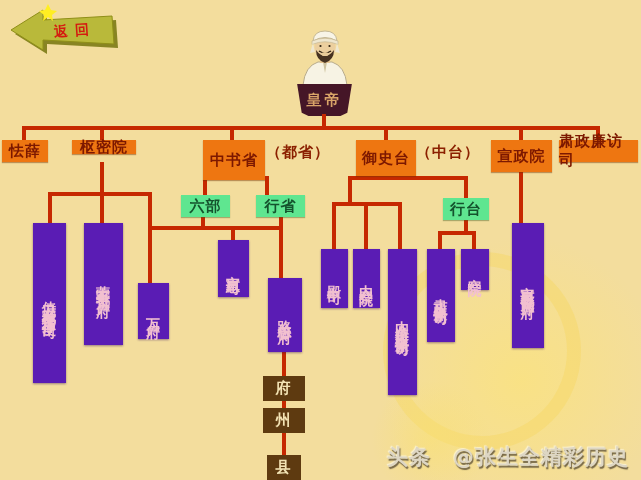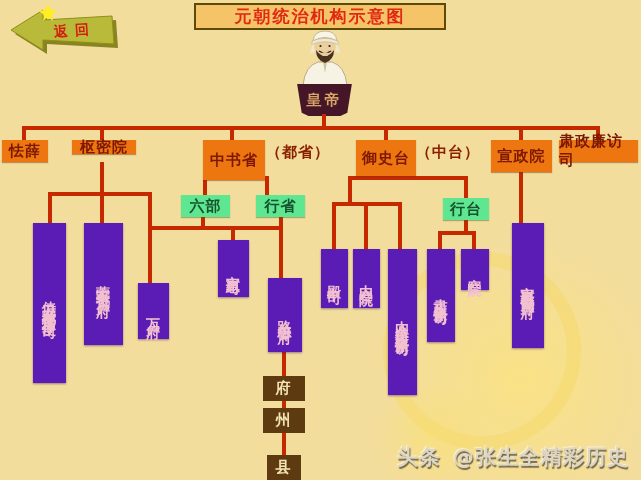--- a/index.html
+++ b/index.html
@@ -31,42 +31,41 @@
   .title-box{position:absolute;left:194px;top:3px;width:252px;height:27px;
     background:#f6c468;border:2px solid #5c4a08;color:#e02812;font-weight:bold;font-size:17px;
     display:flex;align-items:center;justify-content:center;letter-spacing:2px;box-sizing:border-box;}
   .note{position:absolute;color:#8b2000;font-weight:bold;font-size:15px;letter-spacing:1px;}
   .back-btn{position:absolute;left:4px;top:4px;width:122px;height:56px;cursor:pointer;}
   .back-label{position:absolute;left:50px;top:18px;color:#d41c10;font-weight:bold;font-size:14px;
     letter-spacing:7px;transform:rotate(-4deg);}
   .watermark{position:absolute;right:12px;top:443px;font-size:21px;font-weight:bold;
     color:#ddd6c4;letter-spacing:1px;white-space:nowrap;
     text-shadow:1px 2px 1px rgba(95,82,58,.85),-1px -1px 1px rgba(255,255,248,.6);}
-  .watermark .brand{margin-right:12px;}
+  .watermark .brand{margin-right:22px;}
   .portrait{position:absolute;left:293px;top:29px;}
 </style>
 </head>
 <body>
 
 <div class="stage">
 
   <div class="ornament1"></div>
   <div class="ornament2"></div>
   <div class="ornament3"></div>
 
   <div class="back-btn">
     <svg width="122" height="56" viewBox="0 0 122 56">
       <polygon points="11,30 43,10 43,20 112,16 114,44 43,40 43,50" fill="#74740e" opacity="0.85"></polygon>
       <polygon points="7,26 39,6 39,16 108,12 110,40 39,36 39,46" fill="#b9b93a" stroke="#8f8f18" stroke-width="1"></polygon>
       <polygon points="44,0 47,6 53,7 48,11 49,17 44,13 39,17 40,11 35,7 41,6" fill="#ffee22"></polygon>
     </svg>
     <span class="back-label">返回</span>
   </div>
 
-  <div class="title-box">元朝统治机构示意图</div>
 
   <svg class="portrait" width="64" height="56" viewBox="0 0 64 56">
     <path d="M10 56 Q12 37 25 33 L39 33 Q52 37 54 56 Z" fill="#f7f3e4" stroke="#b8ab8a" stroke-width="1"></path>
     <path d="M30 33 L34 33 L32 44 Z" fill="#cfc3a0"></path>
     <rect x="27" y="27" width="10" height="7" fill="#e6c592"></rect>
     <ellipse cx="32" cy="19" rx="10.5" ry="11.5" fill="#eccf9e"></ellipse>
     <path d="M23 21 Q32 33 41 21 Q41 31 32 34 Q23 31 23 21" fill="#473321"></path>
     <path d="M26 22 Q32 26 38 22" stroke="#2f2212" stroke-width="1.5" fill="none"></path>
     <ellipse cx="32" cy="25" rx="3.4" ry="2" fill="#e8cb98"></ellipse>
     <circle cx="27.5" cy="17" r="1.1" fill="#2f2212"></circle>

